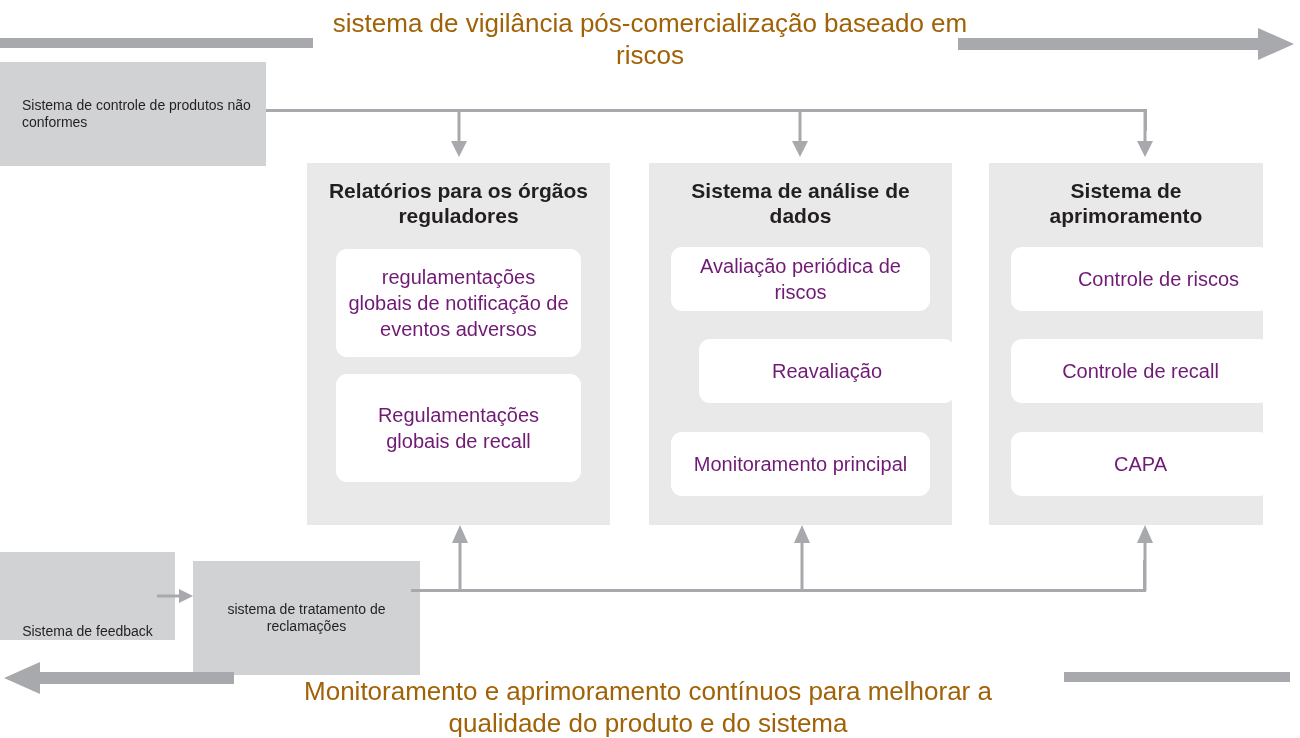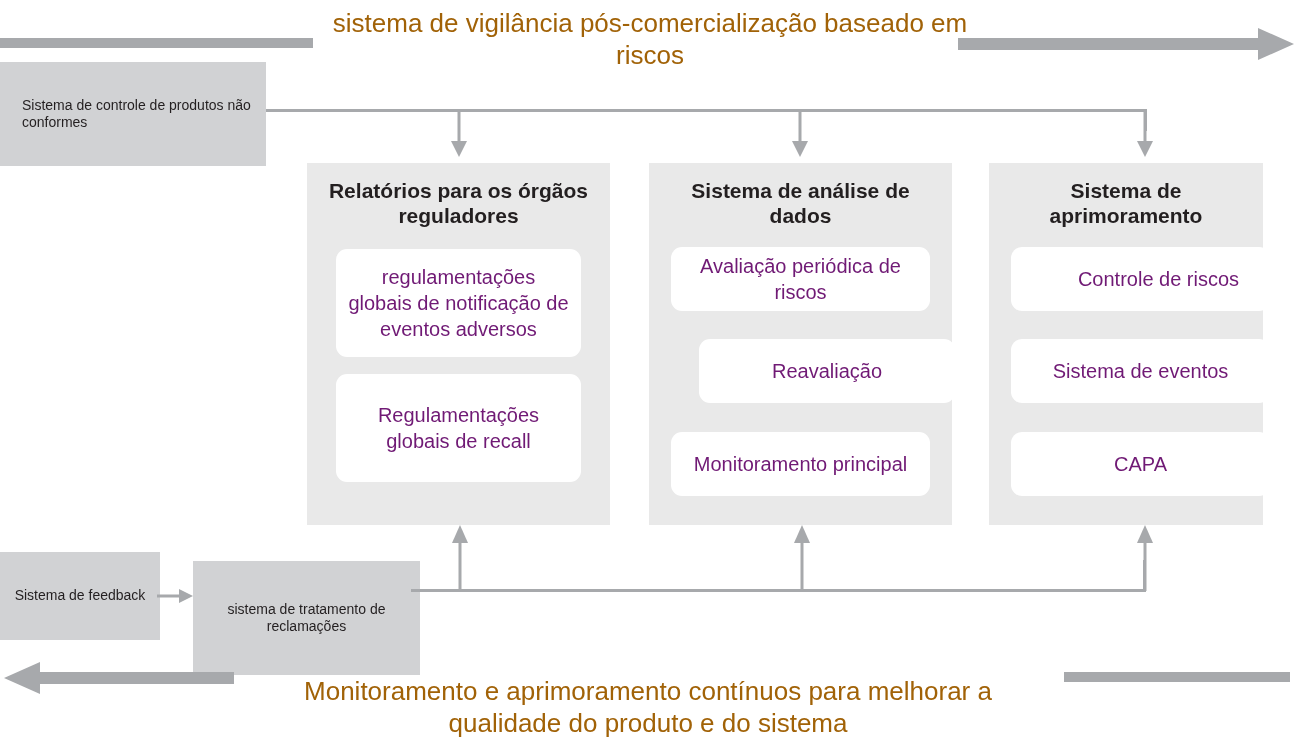--- a/index.html
+++ b/index.html
@@ -153,26 +153,26 @@
     <div class="card" style="left:22px; top:176px; width:256px; height:64px;margin-left:28px;">Reavaliação</div>
 
     <div class="card" style="left:22px; top:269px; width:259px; height:64px;">Monitoramento principal</div>
   </div>
 
   <div class="abs panel" style="left:989px; top:163px; width:274px; height:362px;">
     <div class="panel-title" style="width:100%;">Sistema de aprimoramento</div>
 
     <div class="card" style="left:22px; top:84px; width:259px; height:64px;padding-left:48px;">Controle de riscos</div>
 
-    <div class="card" style="left:22px; top:176px; width:259px; height:64px;">Sistema de eventos</div>
+    <div class="card" style="left:22px; top:176px; width:259px; height:64px;">Controle de recall</div>
 
     <div class="card" style="left:22px; top:269px; width:259px; height:64px;">CAPA</div>
   </div>
 
-  <div class="abs grey-box center-align" style="left:0px; top:552px; width:160px; height:88px;">
+  <div class="abs grey-box center-align" style="left:0px; top:552px; width:175px; height:88px;align-items:flex-end;">
     <span>Sistema de feedback</span>
   </div>
 
   <div class="abs" style="left:157px; top:586px;">
     <svg class="arrow-svg" width="36" height="20" viewBox="0 0 36 20" xmlns="http://www.w3.org/2000/svg" aria-hidden="true">
       <rect x="0" y="8.5" width="24" height="3" fill="#a7a9ac"></rect>
       <polygon points="22,3 22,17 36,10" fill="#a7a9ac"></polygon>
     </svg>
   </div>
 

